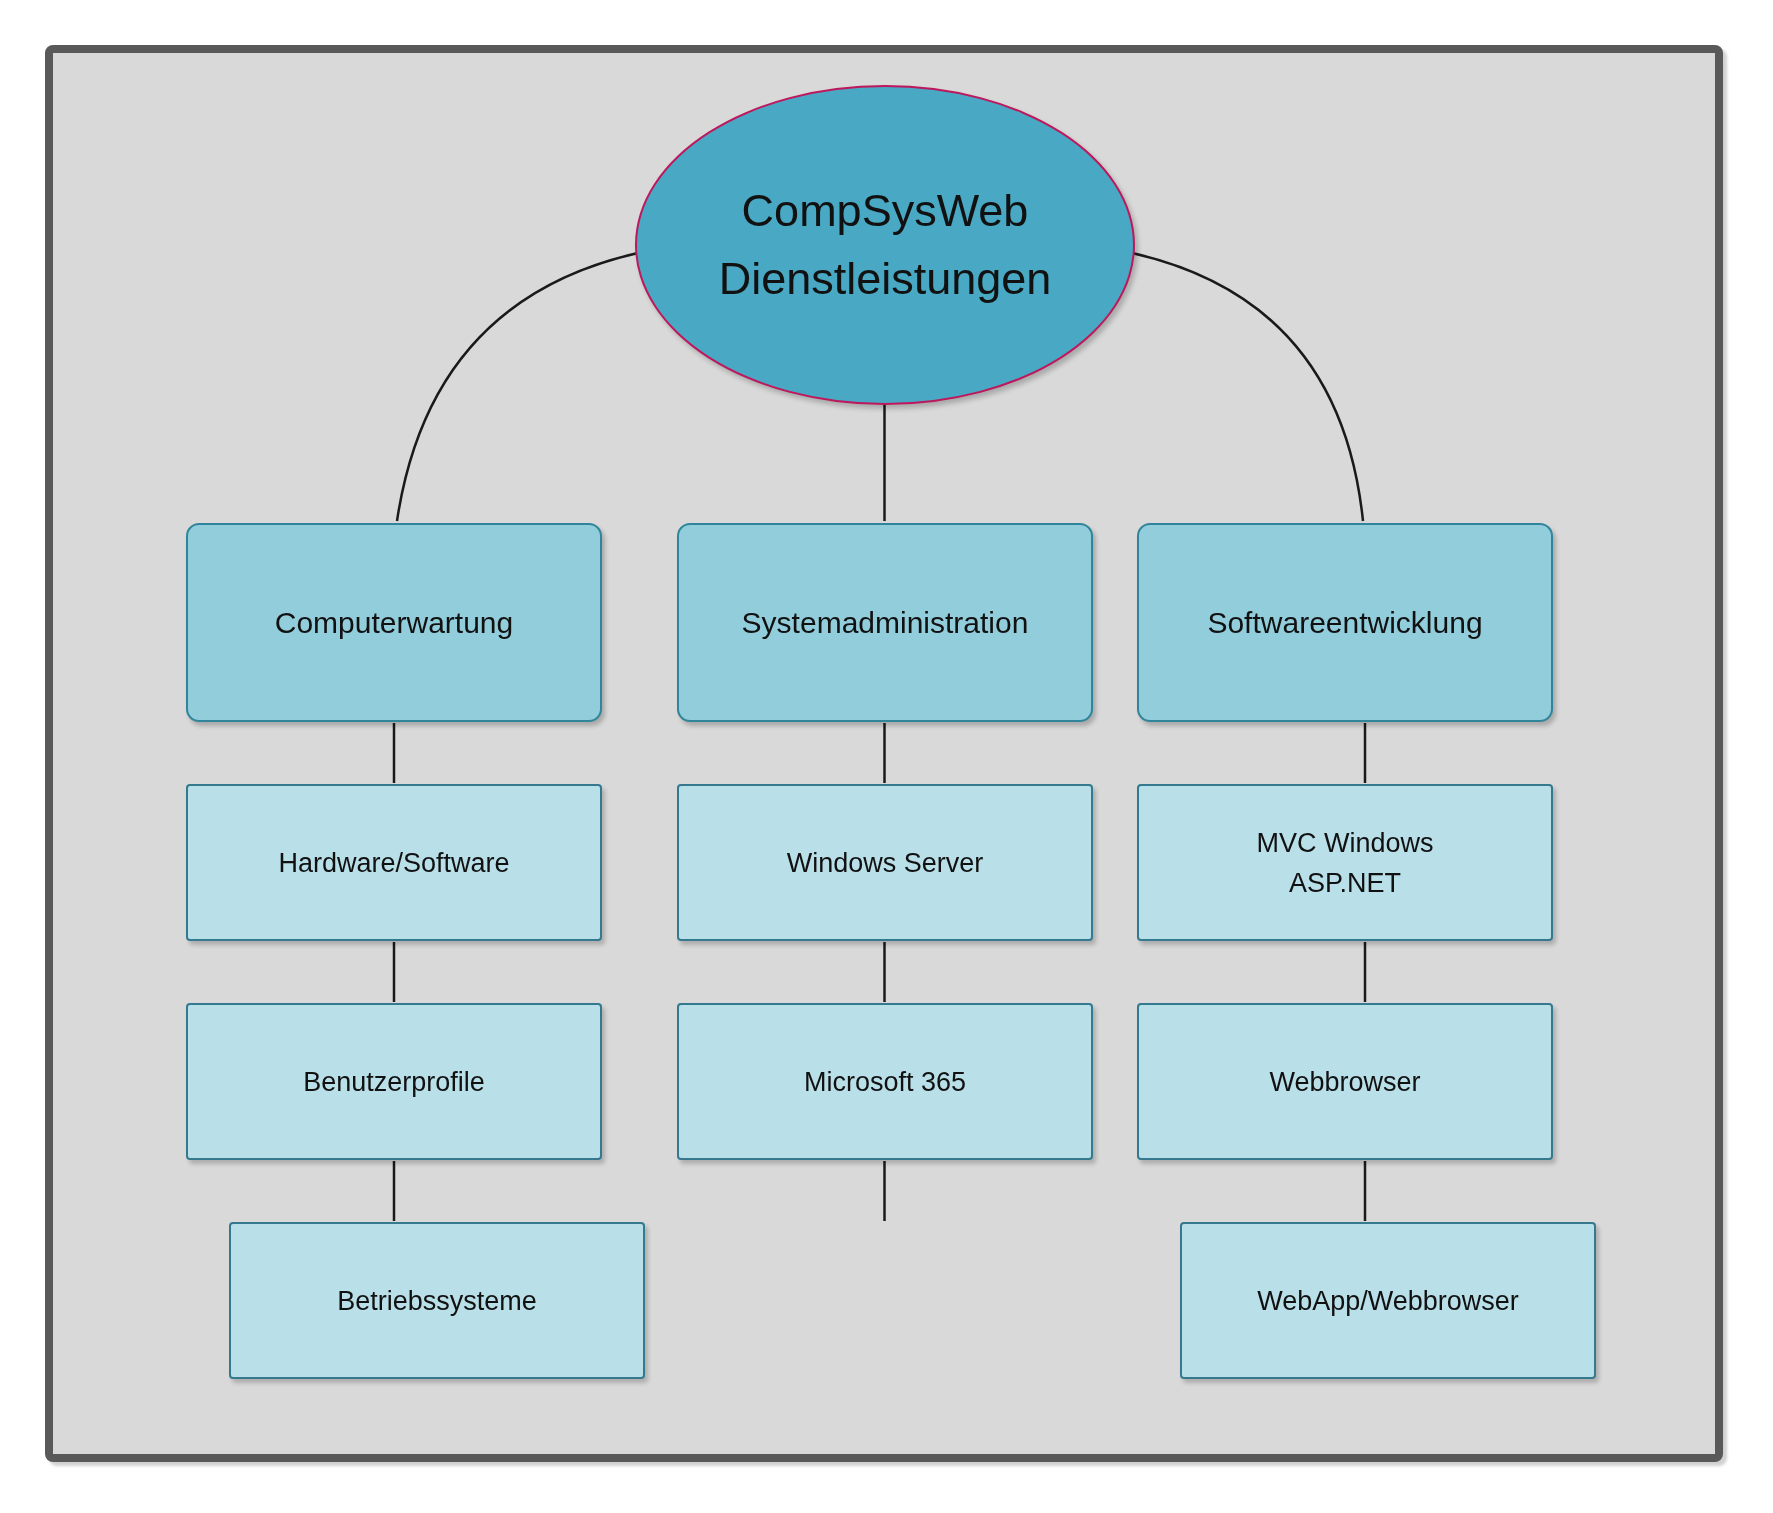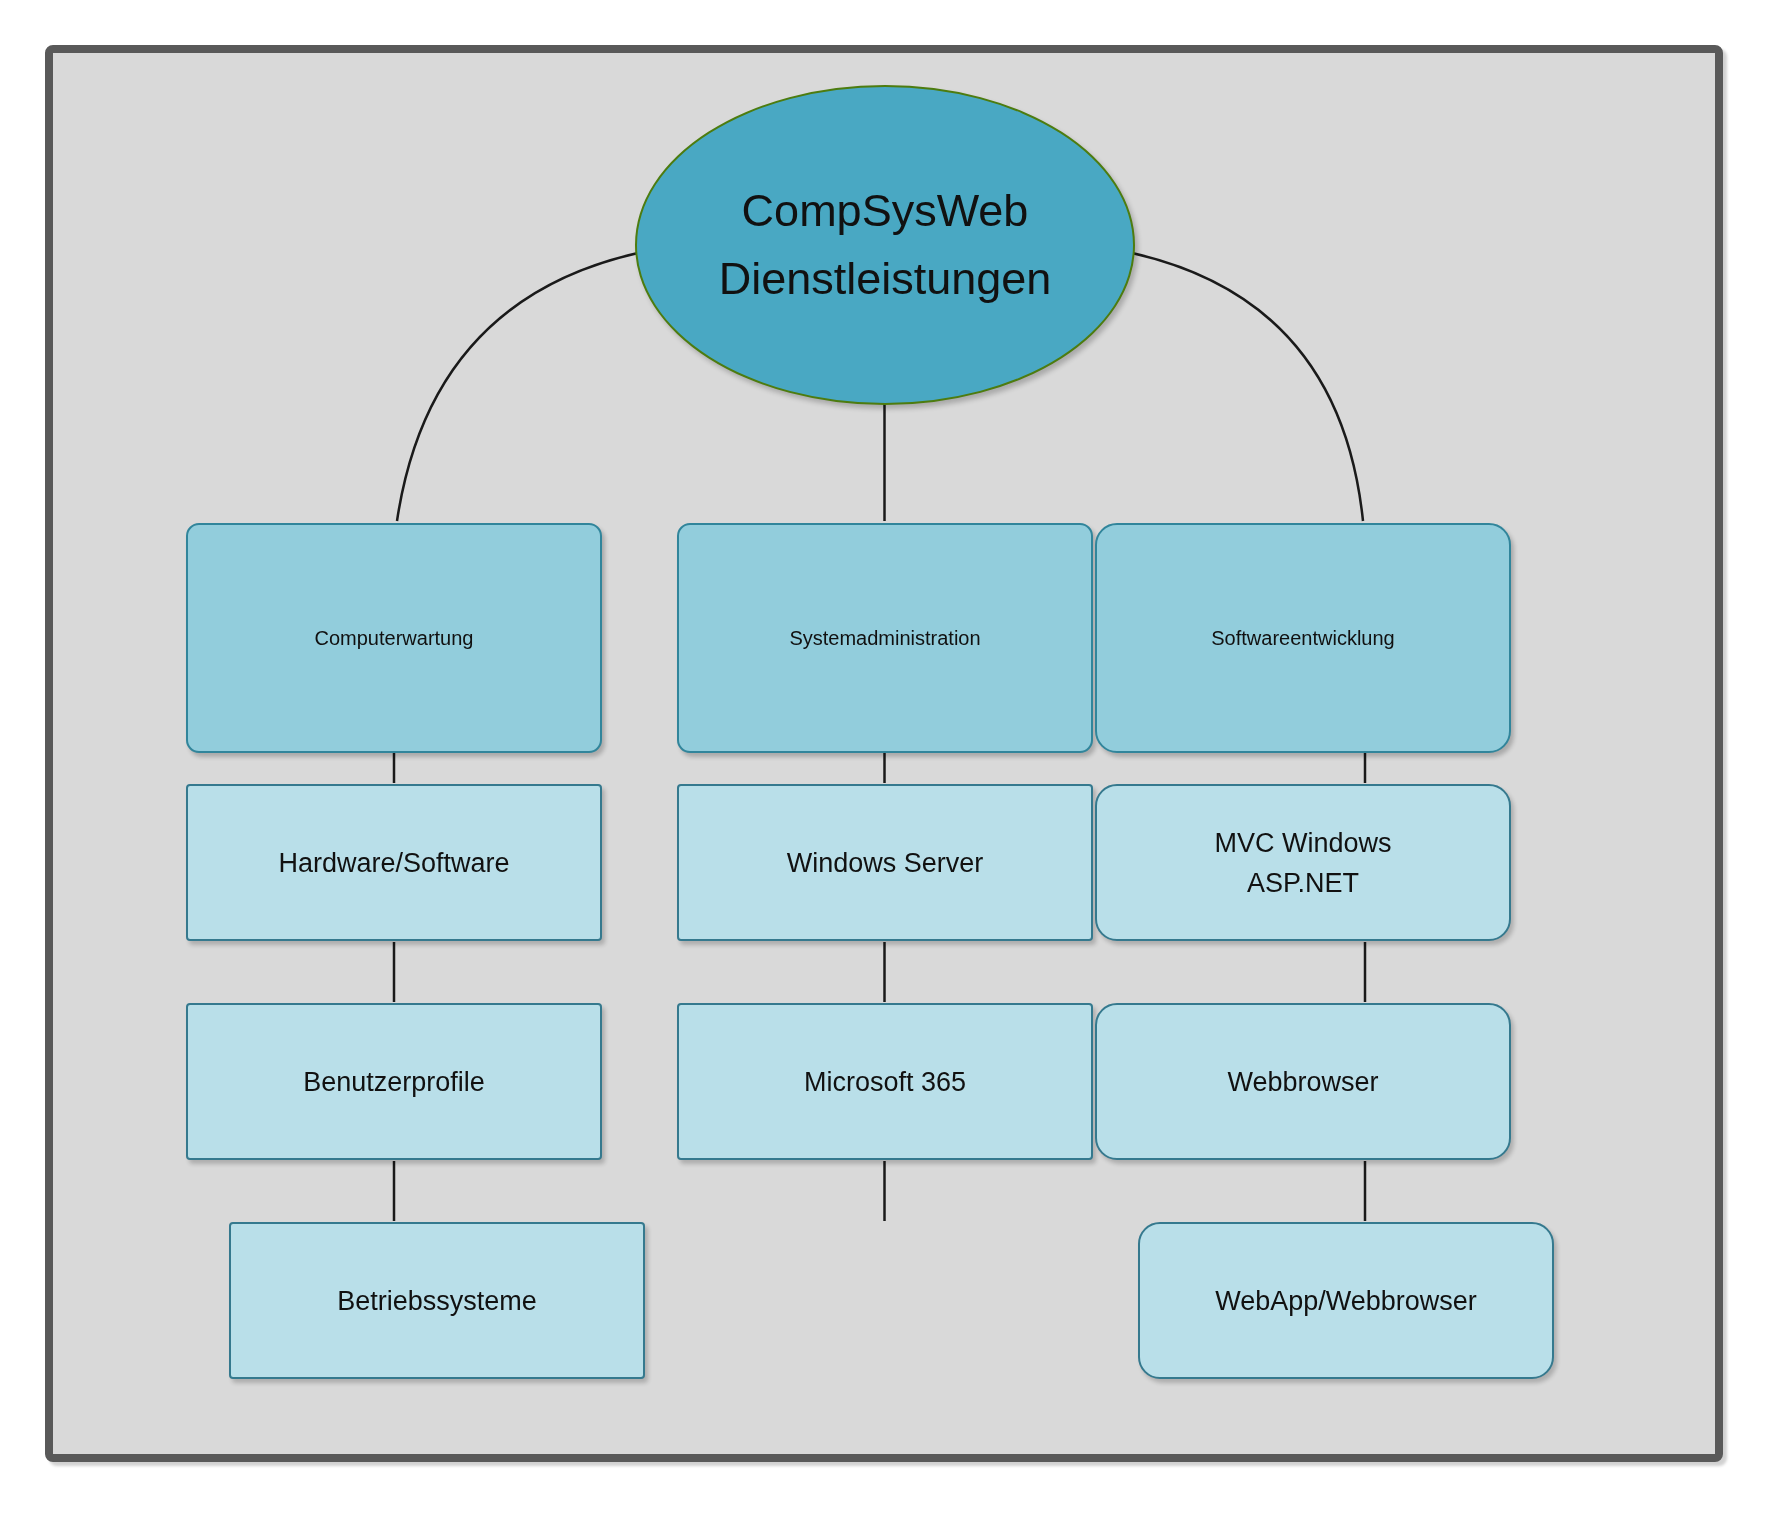--- a/index.html
+++ b/index.html
@@ -48,52 +48,52 @@
     text-align: center;
     white-space: pre-line;
   }
 
   .root-ellipse {
     left: 635px;
     top: 85px;
     width: 500px;
     height: 320px;
     background: #49a8c3;
-    border: 2px solid #4d7c0f;
+    border: 2px solid #be185d;
     border-radius: 50%;
     font-size: 45px;
     line-height: 68px;
     box-shadow: 3px 4px 5px rgba(0,0,0,0.22);
   }
 
   .hdr {
     top: 523px;
     width: 416px;
-    height: 230px;
+    height: 199px;
     background: #92cddc;
     border: 2.5px solid #31859b;
     border-radius: 13px;
-    font-size: 20px;
+    font-size: 30px;
     box-shadow: 3px 4px 4px rgba(0,0,0,0.22);
   }
 
   .child {
     width: 416px;
     height: 157px;
     background: #b9dfe9;
     border: 2px solid #35798e;
     border-radius: 4px;
     font-size: 27px;
     line-height: 40px;
     box-shadow: 3px 4px 4px rgba(0,0,0,0.20);
   }
 
   .col0 { left: 186px; }
   .col1 { left: 677px; }
-  .col2 { left: 1095px; border-radius: 22px; }
+  .col2 { left: 1137px; }
 
   .row0 { top: 784px; }
   .row1 { top: 1003px; }
   .row2 { top: 1222px; margin-left: 43px; }
 </style>
 </head>
 <body>
 
 <div class="canvas">
   <div class="frame"></div>

